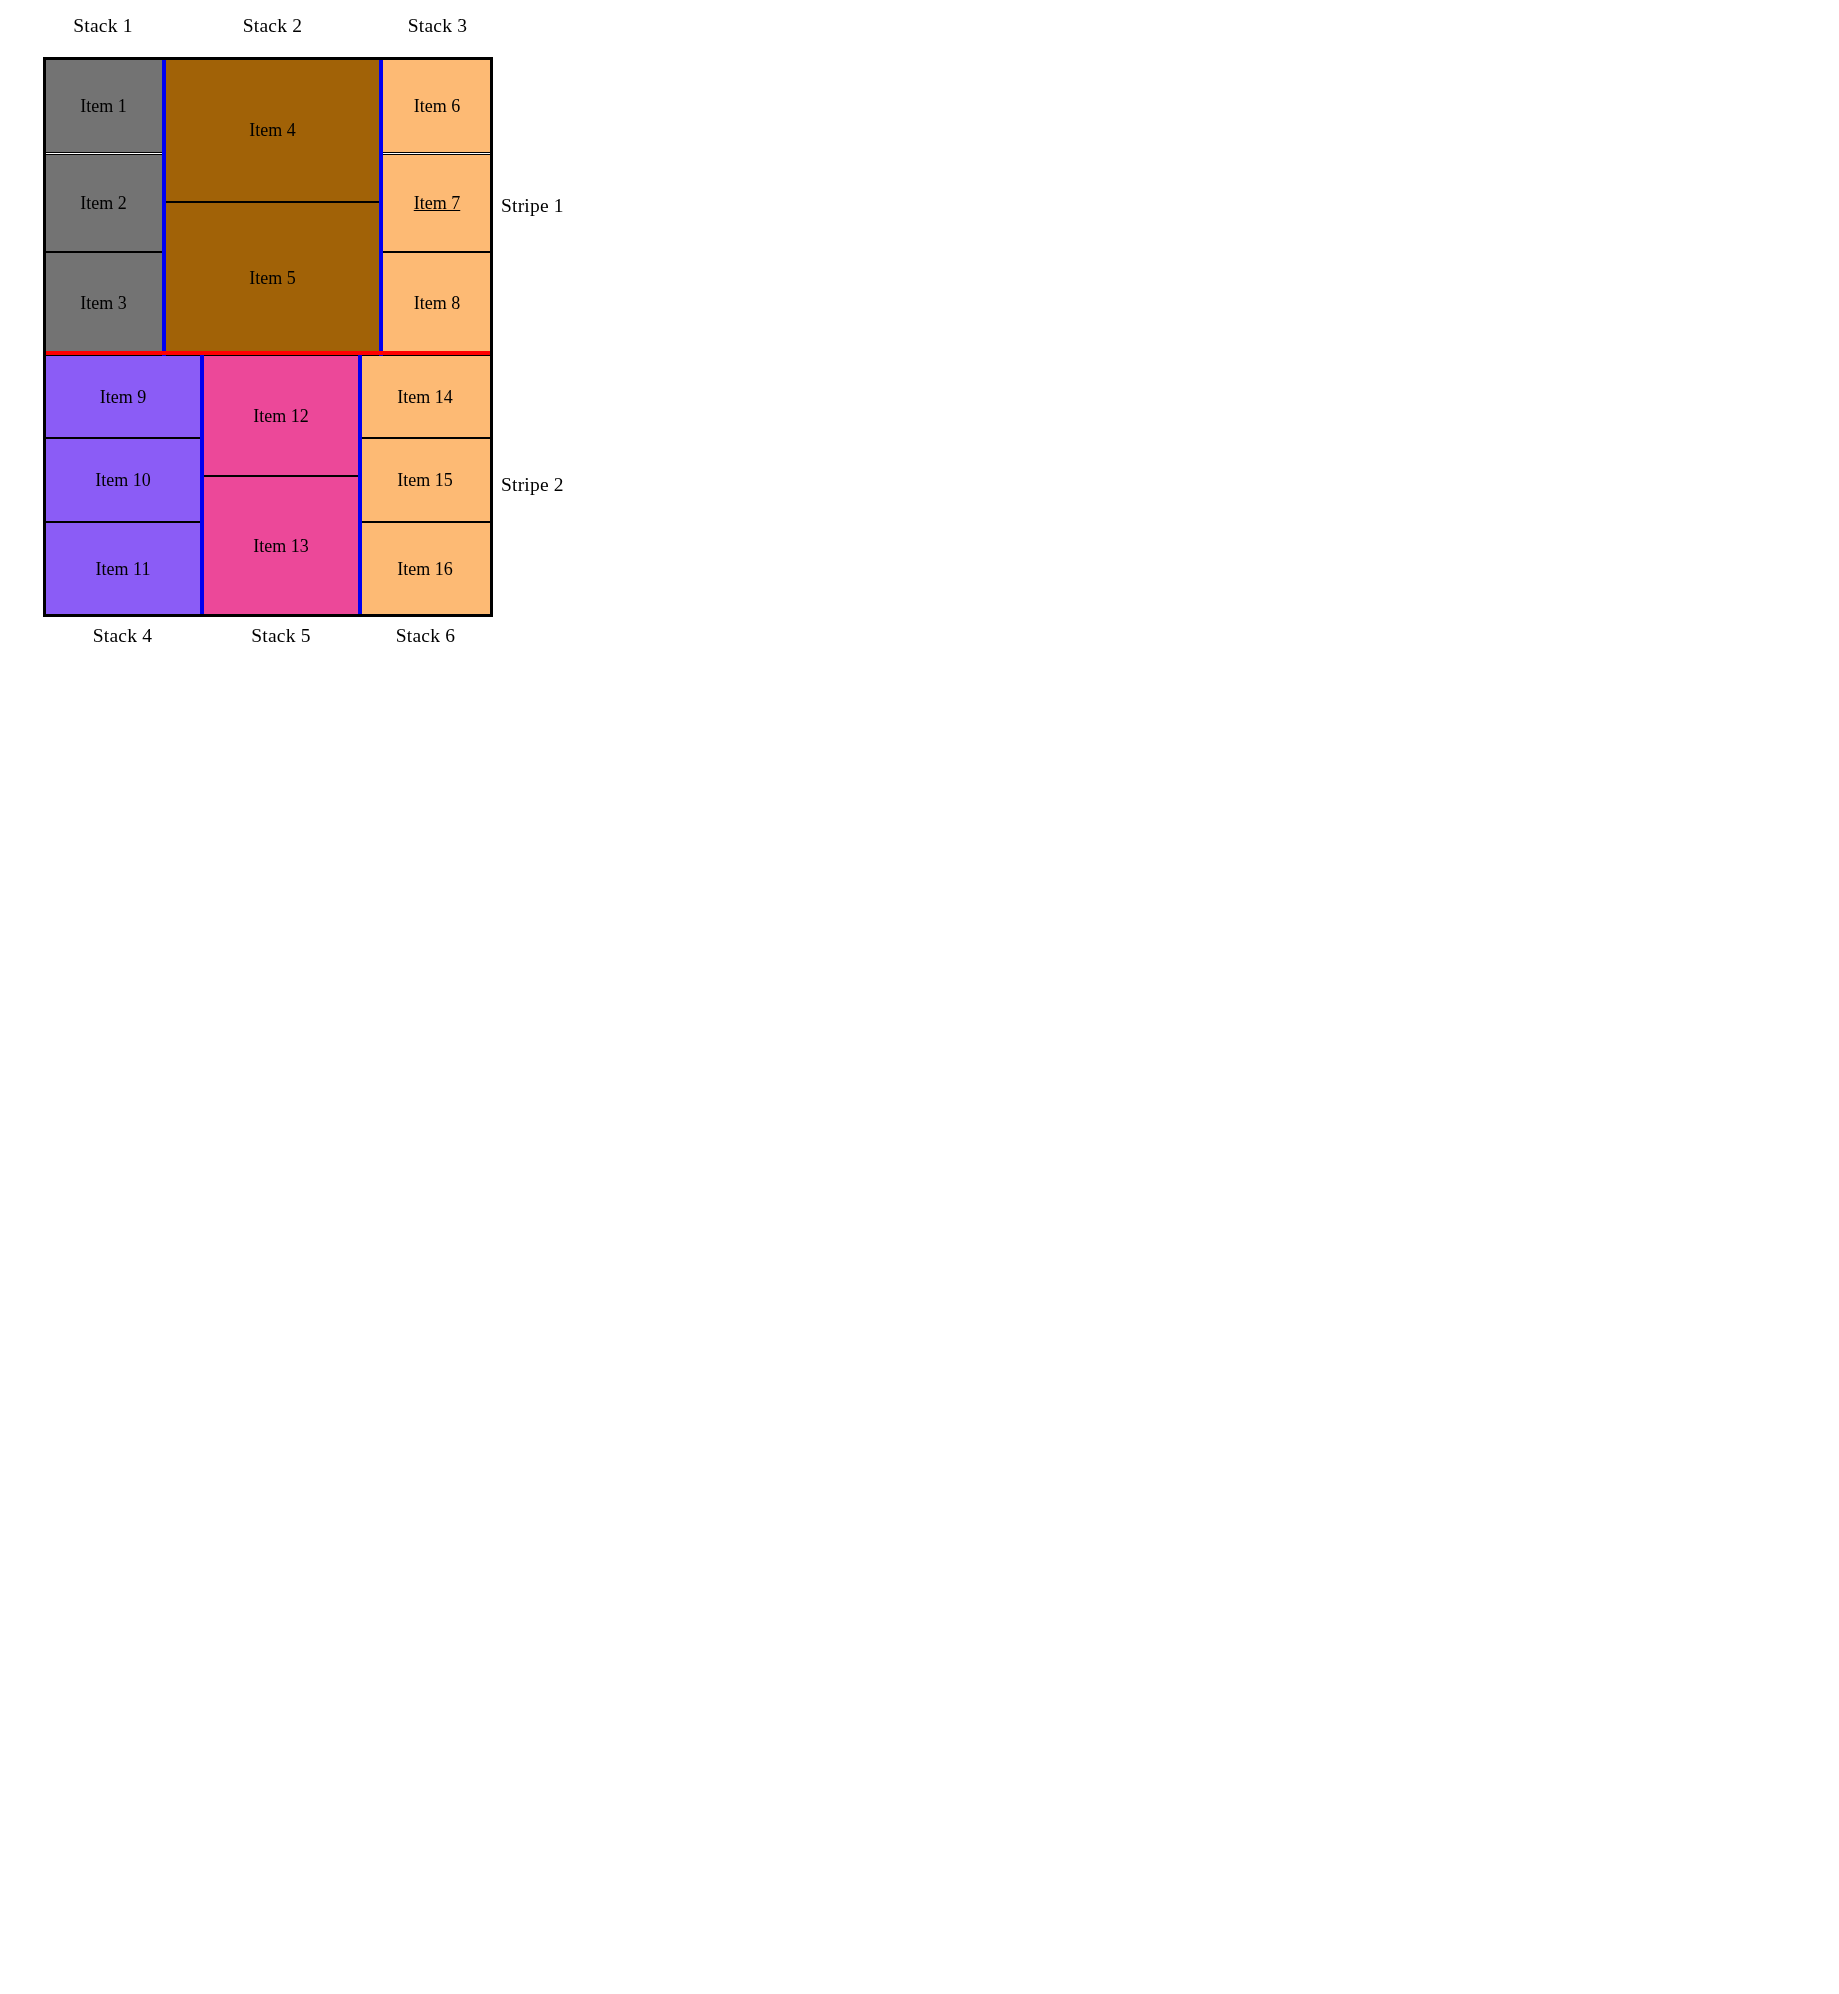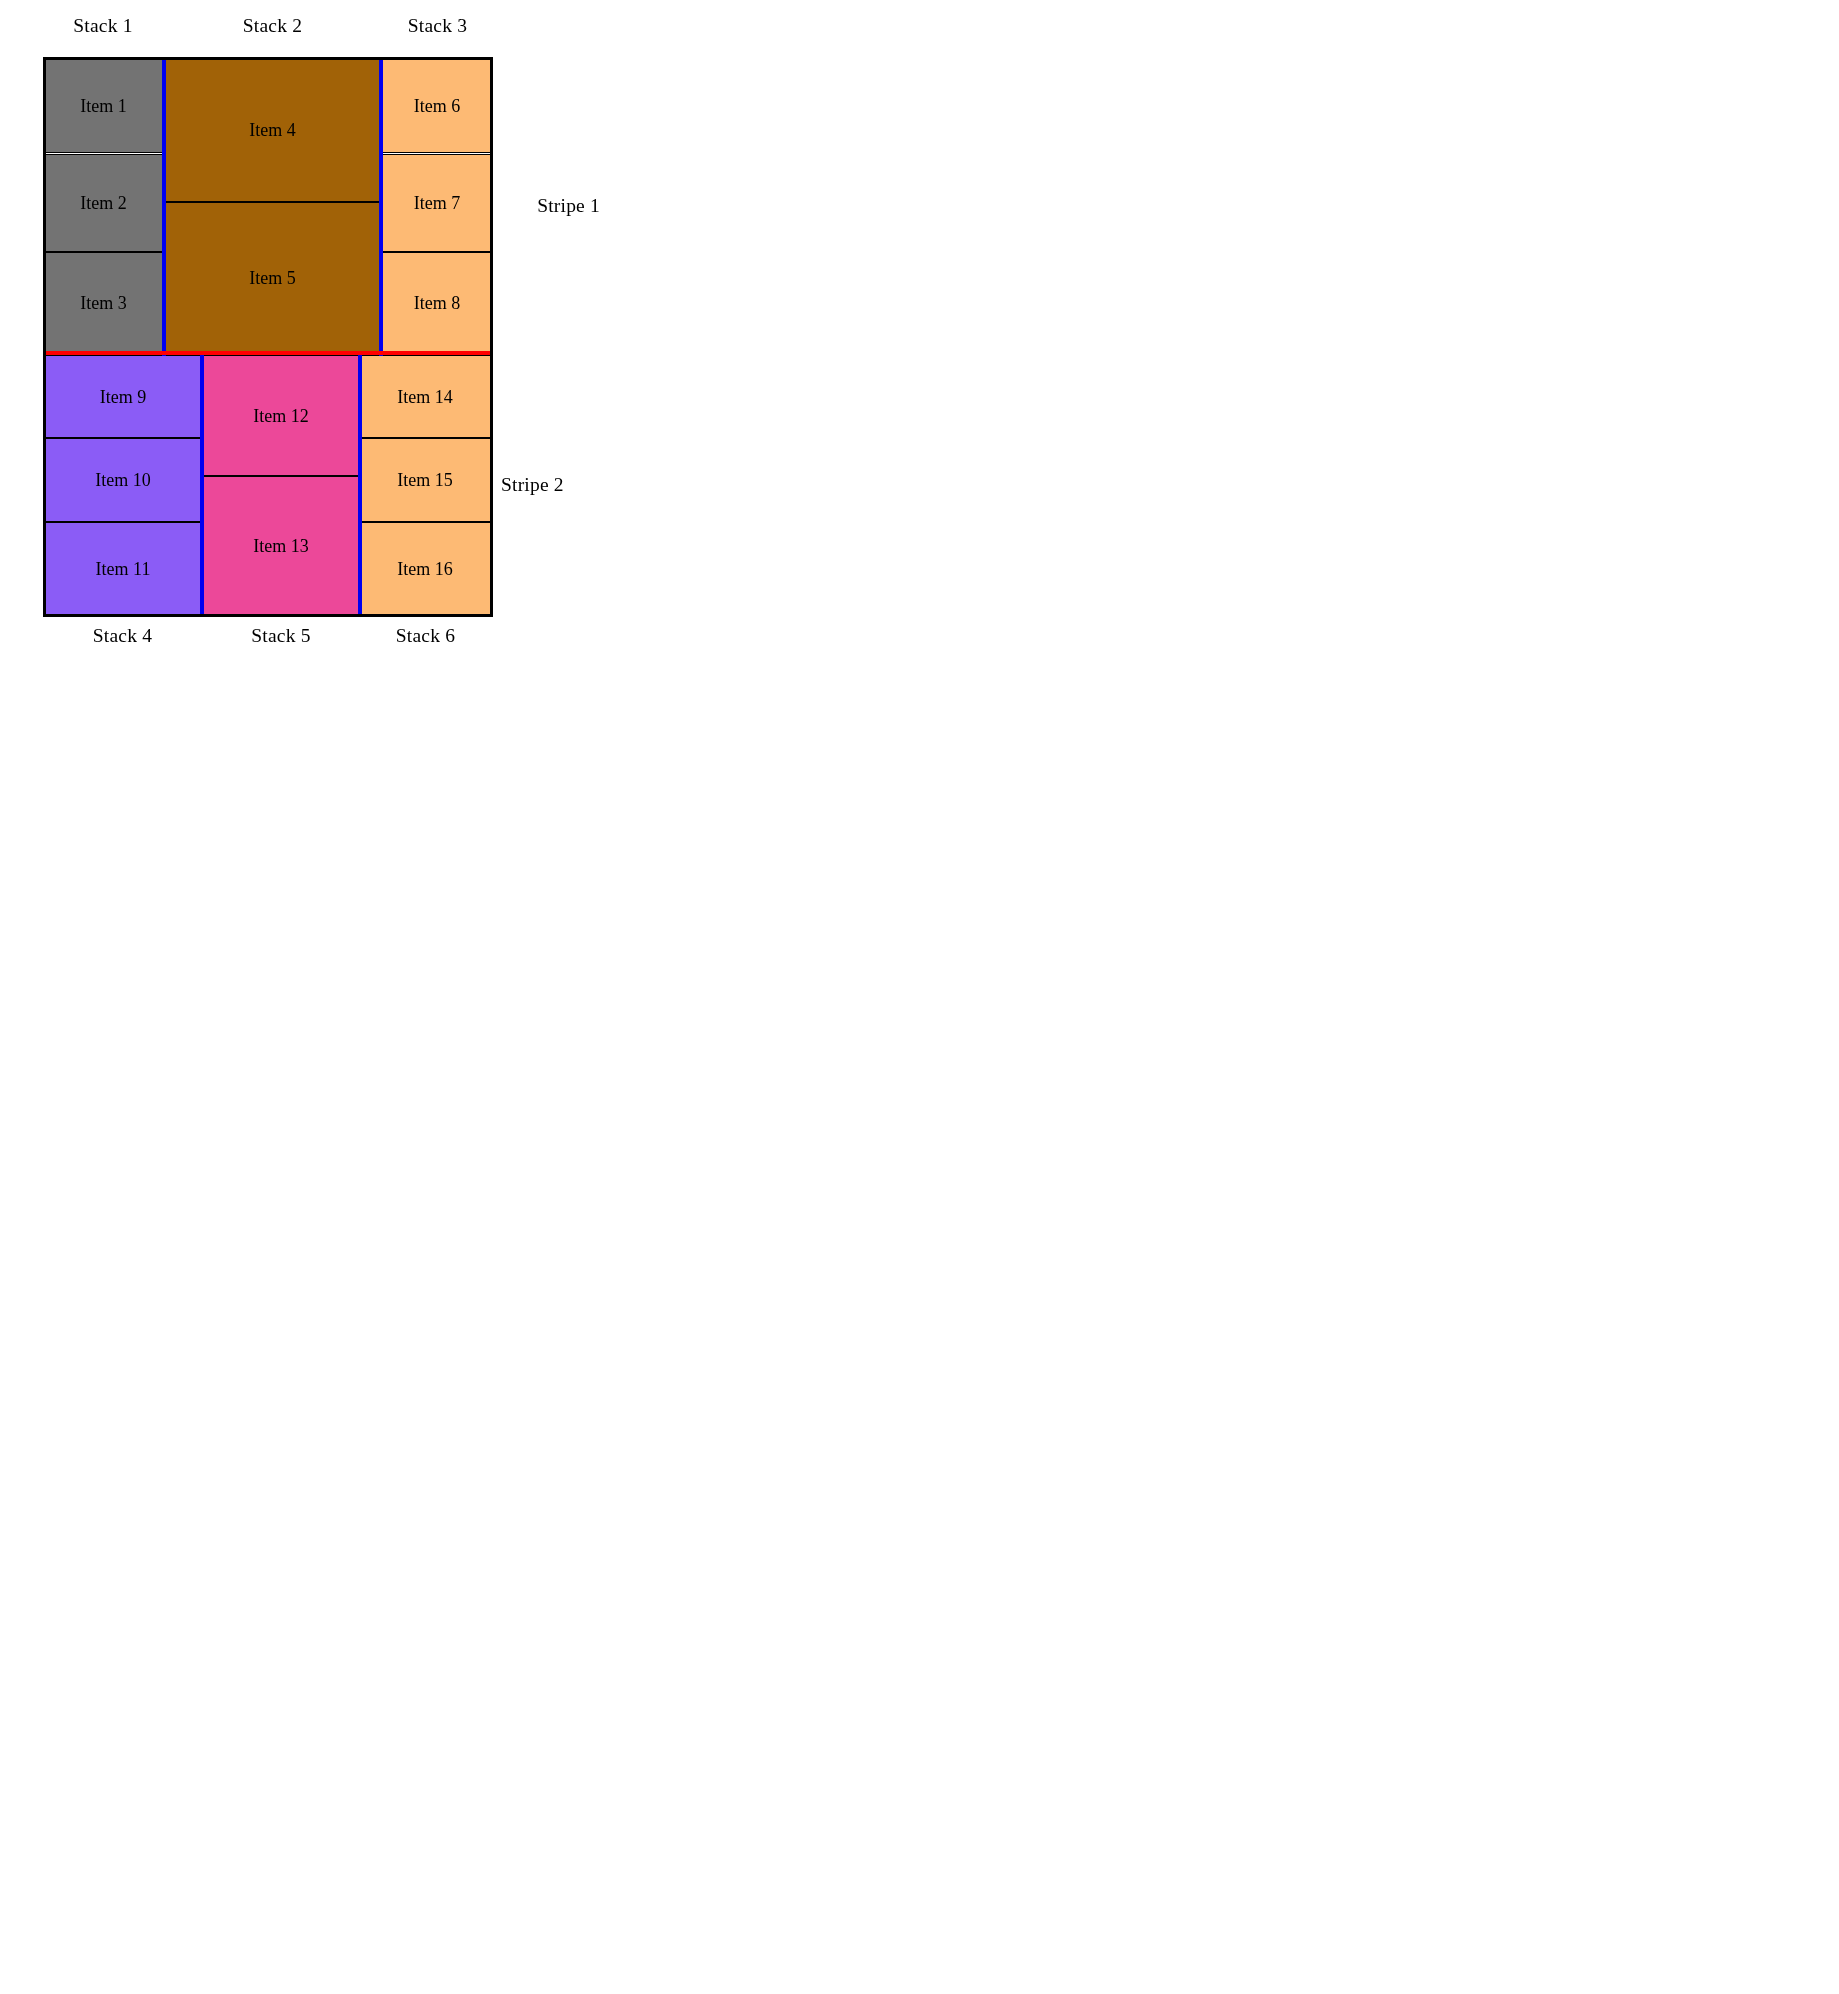--- a/index.html
+++ b/index.html
@@ -98,21 +98,21 @@
   <div class="cell fill-yellow" style="left:165px; top:58px; width:215px; height:144px;">
     <span class="cell-label">Item 4</span>
   </div>
   <div class="cell fill-yellow" style="left:165px; top:202px; width:215px; height:151px;">
     <span class="cell-label">Item 5</span>
   </div>
 
   <div class="cell fill-periwinkle" style="left:383px; top:58px; width:108px; height:95px;">
     <span class="cell-label">Item 6</span>
   </div>
-  <div class="cell fill-periwinkle" style="left:383px; top:154px; width:108px; height:98px;">
+  <div class="cell fill-periwinkle" style="left:383px; top:154px; width:108px; height:98px;text-decoration:underline;">
     <span class="cell-label">Item 7</span>
   </div>
   <div class="cell fill-periwinkle" style="left:383px; top:252px; width:108px; height:101px;">
     <span class="cell-label">Item 8</span>
   </div>
 
   <div class="cell fill-cyan" style="left:44px; top:355px; width:158px; height:83px;">
     <span class="cell-label">Item 9</span>
   </div>
   <div class="cell fill-cyan" style="left:44px; top:438px; width:158px; height:84px;">
@@ -144,21 +144,21 @@
   <div class="stack-divider" style="left:200px; top:353px; height:264px;"></div>
   <div class="stack-divider" style="left:358px; top:353px; height:264px;"></div>
 
   <div class="stripe-divider" style="left:43px; top:351px; width:450px;"></div>
 
   <div class="frame-line" style="left:43px; top:57px; width:450px; height:2.5px;"></div>
   <div class="frame-line" style="left:43px; top:614px; width:450px; height:2.5px;"></div>
   <div class="frame-line" style="left:43px; top:57px; width:2.5px; height:560px;"></div>
   <div class="frame-line" style="left:490px; top:57px; width:2.5px; height:560px;"></div>
 
-  <div class="axis-label" style="left:501px; top:196px; width:99px; text-align:right;">Stripe 1</div>
+  <div class="axis-label" style="left:501px; top:196px; width:99px; text-align:left;">Stripe 1</div>
   <div class="axis-label" style="left:501px; top:475px; width:99px; text-align:left;">Stripe 2</div>
 
   <div class="axis-label" style="left:43px; top:626px; width:159px;">Stack 4</div>
   <div class="axis-label" style="left:202px; top:626px; width:158px;">Stack 5</div>
   <div class="axis-label" style="left:359px; top:626px; width:133px;">Stack 6</div>
 
 </div>
 
 
 </body></html>

